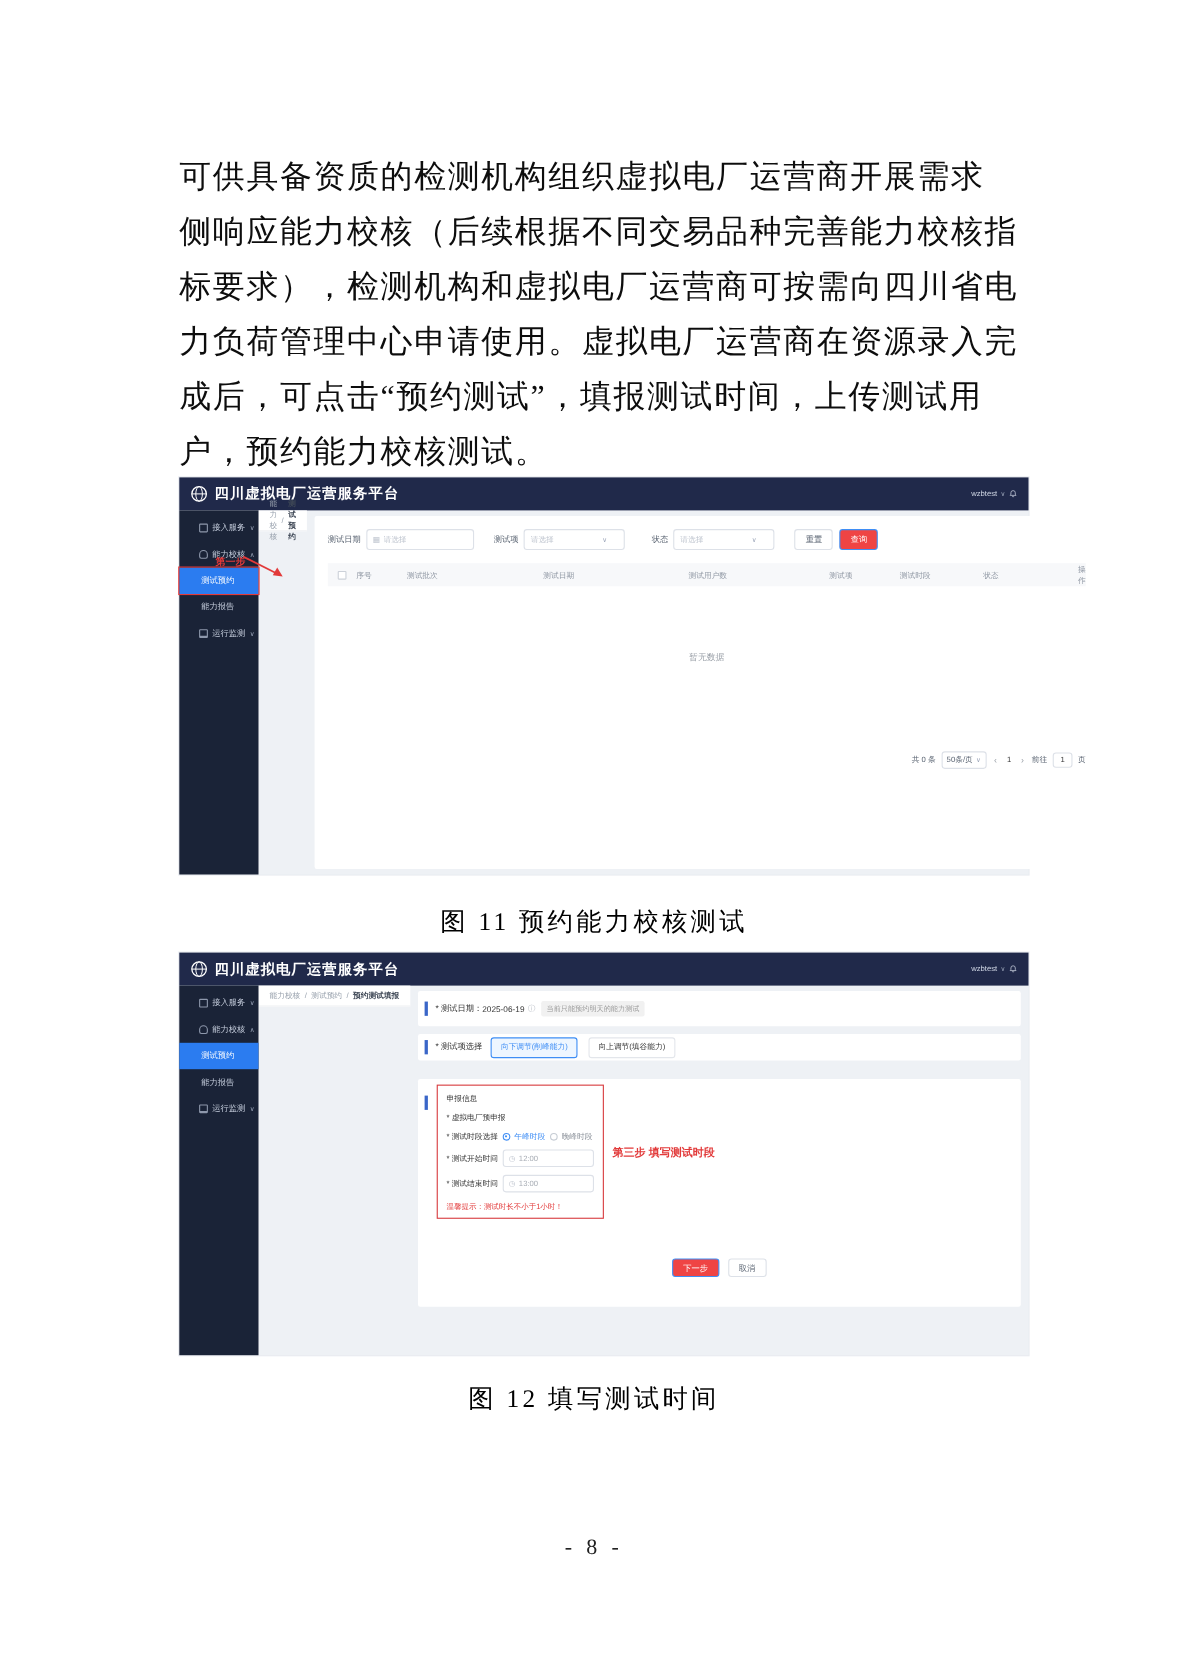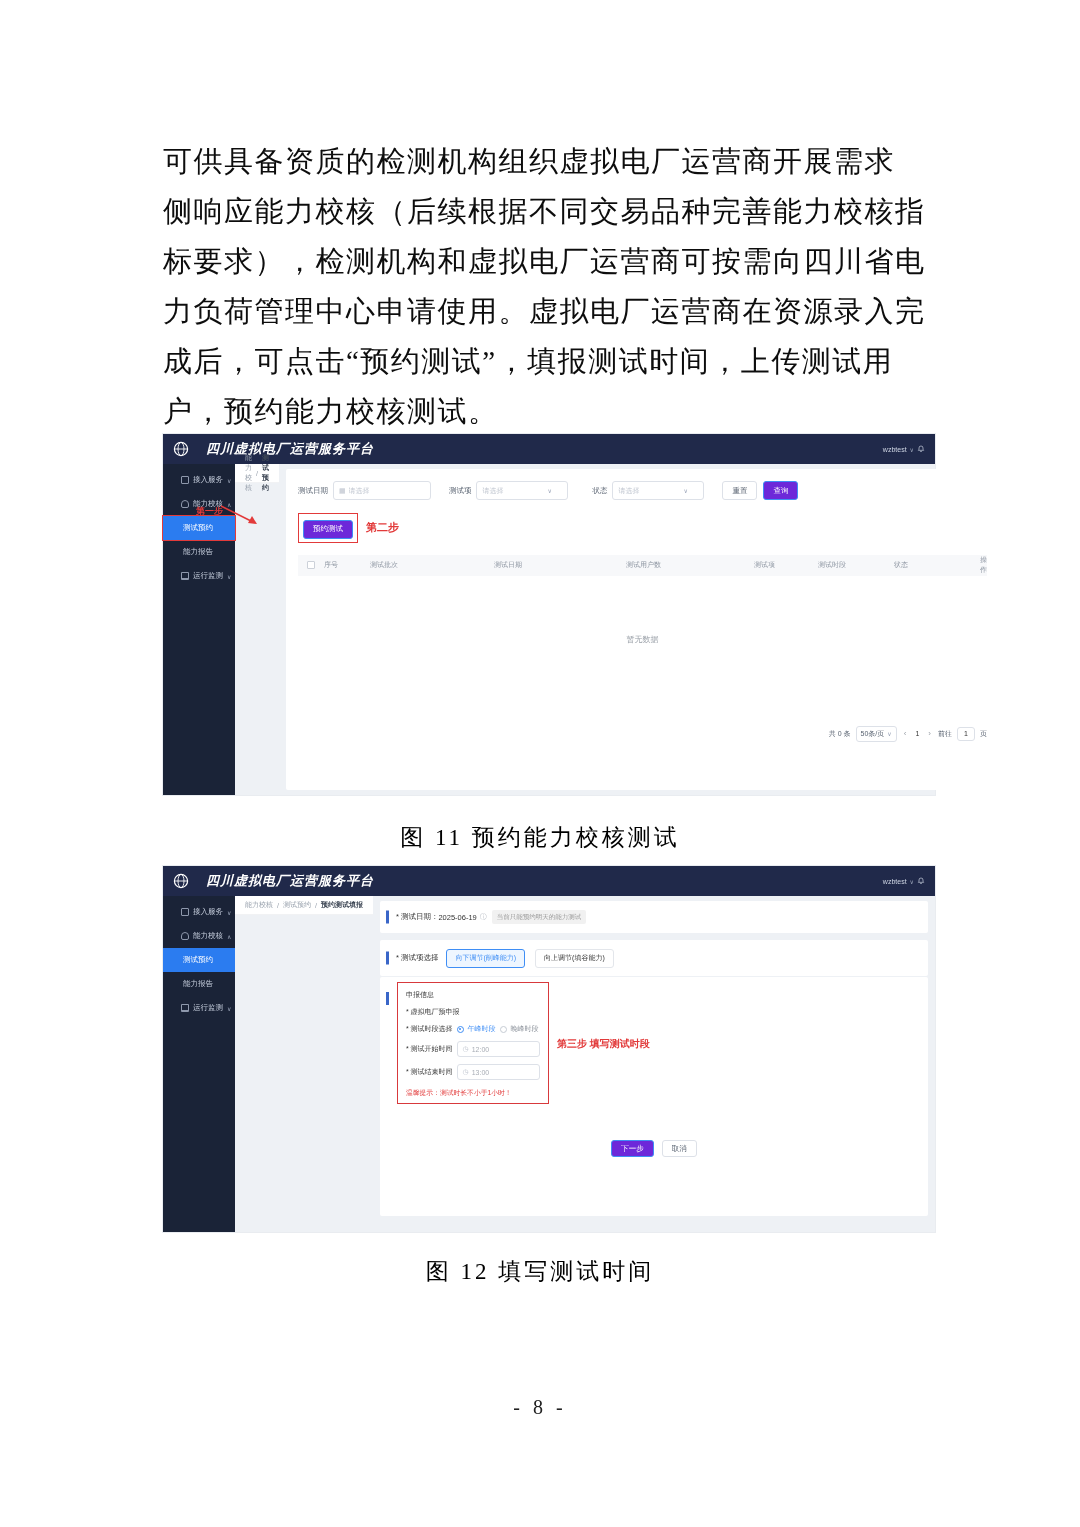--- a/index.html
+++ b/index.html
@@ -18,21 +18,21 @@
             font-family:"Liberation Serif",serif; font-size:20px; color:#222; letter-spacing:4px; }
 
   
   .shot { position:absolute; left:163px; width:772px; background:#eef1f5;
           box-shadow:0 0 0 1px #e9ecf0; font-family:"Liberation Sans",sans-serif; }
   #shot1 { top:434px; height:361px; }
   #shot2 { top:866px; height:366px; }
 
   .app-header { height:30px; background:#20294a; display:flex; align-items:center;
                 padding:0 10px; color:#fff; }
-  .app-title { font-size:13px; font-weight:bold; font-style:italic; letter-spacing:1px; margin-left:17px; }
+  .app-title { font-size:13px; font-weight:bold; letter-spacing:1px; margin-left:6px; }
   .user-area { margin-left:auto; display:flex; align-items:center; gap:3px;
                font-size:7px; color:#cfd6e4; }
   .user-area .chev { font-size:6px; }
 
   .app-body { display:flex; height:calc(100% - 30px); }
   .sidebar { width:72px; background:#1a2337; color:#c6cedd; font-size:7.5px;
              padding-top:4px; position:relative; flex-shrink:0; }
   .side-item { height:24px; display:flex; align-items:center; padding:0 18px; gap:4px; cursor:pointer; }
   .side-item .lbl { flex:1; white-space:nowrap; }
   .s-icon { width:8px; height:8px; border:1px solid #8e98ac; border-radius:1px; display:inline-block; flex-shrink:0; }
@@ -57,21 +57,21 @@
   .f-label { margin-right:5px; white-space:nowrap; }
   .input { display:flex; align-items:center; border:1px solid #dde1e8; border-radius:3px;
            height:19px; padding:0 5px; gap:3px; background:#fff; }
   .input input { border:0; outline:0; width:62px; font-size:7px; color:#333; background:transparent; font-family:Liberation Serif, serif; }
   .input input::placeholder { color:#bfc5cf; }
   .ig { color:#bfc5cf; font-size:7px; }
   .gap1 { margin-left:18px; } .gap2 { margin-left:24px; } .gap3 { margin-left:6px; }
   .btn { border-radius:3px; font-size:7.5px; height:19px; display:inline-flex; align-items:center;
          justify-content:center; border:1px solid #dde1e8; background:#fff; color:#5a6472;
          padding:0 9px; cursor:pointer; font-family:inherit; white-space:nowrap; }
-  .btn.primary { background:#6d28d9; border-color:#3f8ef5; color:#fff; }
+  .btn.primary { background:#ef4444; border-color:#3f8ef5; color:#fff; }
   .reserve-row { margin-top:13px; display:flex; align-items:center; }
   .red-outline { border:1.5px solid #e23a3a; padding:3px 4px; display:inline-block; }
   .step2 { color:#e23a3a; font-size:11px; font-weight:bold; margin-left:8px; }
   .thead { margin-top:12px; background:#f7f8fa; height:21px; display:flex; align-items:center;
            font-size:7px; color:#8f97a3; }
   .cbcell { width:26px; display:flex; justify-content:center; }
   .cb { width:8px; height:8px; border:1px solid #ccd1d9; border-radius:1px; background:#fff; }
   .th1{width:46px} .th2{width:124px} .th3{width:132px} .th4{width:128px}
   .th5{width:64px} .th6{width:76px} .th7{width:86px} .th8{flex:1}
   .empty { height:128px; display:flex; align-items:center; justify-content:center;
@@ -85,22 +85,22 @@
   .goto { width:18px; height:14px; border:1px solid #dde1e8; border-radius:3px;
           font-size:7px; text-align:center; color:#333; font-family:inherit; }
   .arrow-svg { position:absolute; left:0; top:30px; width:170px; height:90px; pointer-events:none; }
 
   
   .row { background:#fff; border-radius:2px; display:flex; align-items:center;
          position:relative; padding-left:16px; font-size:7.5px; color:#333; }
   .accent { position:absolute; left:6px; top:50%; transform:translateY(-50%);
             width:3px; height:13px; background:#3a66c8; }
   .row1 { height:32px; margin-bottom:7px; }
-  .row2 { height:36px; margin-bottom:1px;padding-left:16px; }
-  .row3 { height:239px; padding:16px; display:block; }
+  .row2 { height:24px; margin-bottom:17px;padding-left:16px; }
+  .row3 { height:207px; padding:16px; display:block; }
   .row3 .accent { top:15px; transform:none; }
   .hintbadge { background:#f1f1f1; color:#9a9a9a; font-size:6.5px; padding:2.5px 5px;
                border-radius:2px; margin-left:5px; white-space:nowrap; }
   .info { color:#b9bec6; font-size:7px; margin-left:3px; }
   .toggle { height:19px; display:inline-flex; align-items:center; padding:0 8px;
             border-radius:3px; font-size:7px; cursor:pointer; white-space:nowrap; }
   .toggle.on { border:1px solid #3f8ef5; color:#3f8ef5; background:#eef6ff; margin:0 10px 0 8px; }
   .toggle.off { border:1px solid #e3e6eb; color:#333; background:#fff; }
   .declare-box { position:absolute; left:17px; top:5px; width:152px; height:122px;
                  border:1.5px solid #d8393c; padding:7px 8px; font-size:7px; color:#333; }
@@ -186,26 +186,20 @@
                 <input placeholder="请选择" style="">
                 <span class="chev">∨</span>
               </span>
               <span class="f-label gap2">状态</span>
               <span class="input" style="width:92px">
                 <input placeholder="请选择" style="">
                 <span class="chev">∨</span>
               </span>
               <button class="btn gap1">重置</button>
               <button class="btn primary gap3">查询</button>
-            </div>
-            <div class="reserve-row">
-              <span class="red-outline">
-                <button class="btn primary">预约测试</button>
-              </span>
-              <span class="step2">第二步</span>
             </div>
             <div class="thead">
               <span class="cbcell">
                   <span class="cb"></span>
                 </span>
               <span class="th1">序号</span>
               <span class="th2">测试批次</span>
               <span class="th3">测试日期</span>
               <span class="th4">测试用户数</span>
               <span class="th5">测试项</span>

